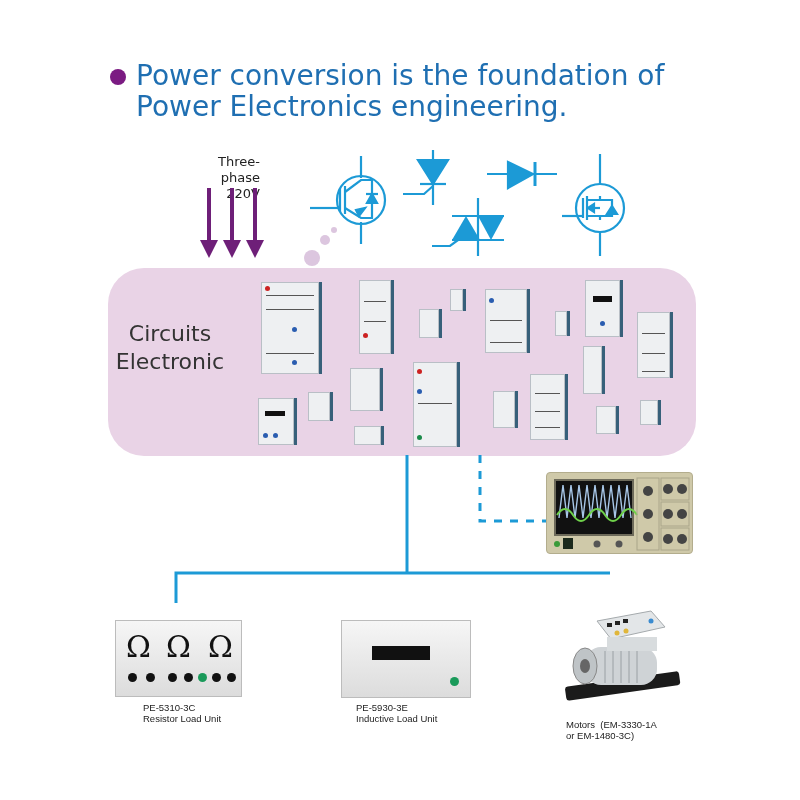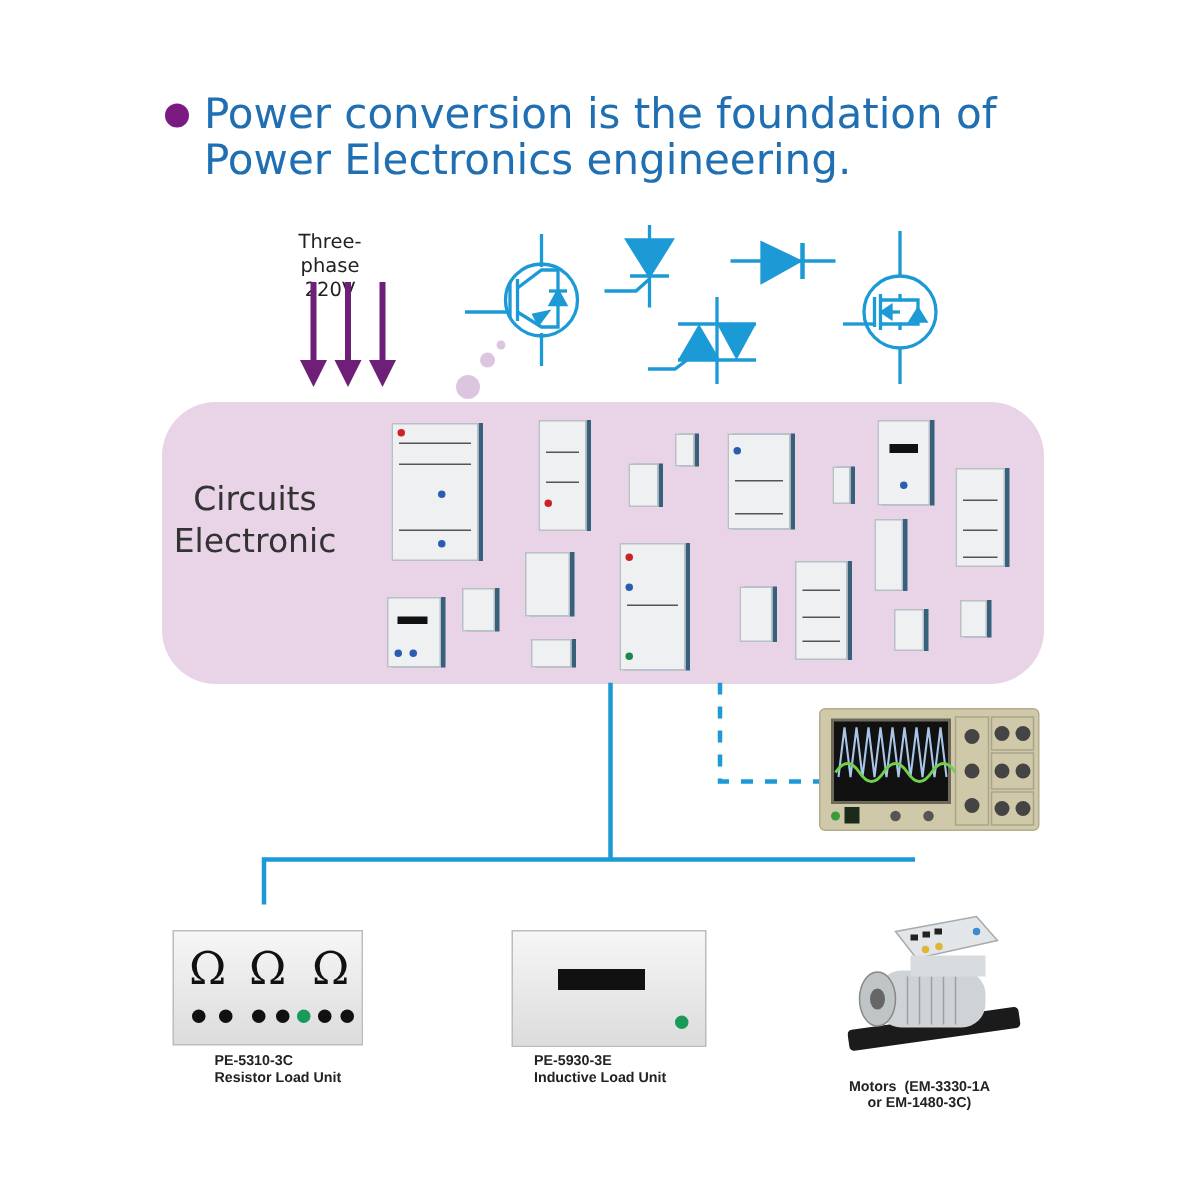--- a/index.html
+++ b/index.html
@@ -4,31 +4,31 @@
 <style>
   html, body { margin: 0; padding: 0; background: #ffffff; }
   body { width: 800px; height: 800px; position: relative; overflow: hidden;
          font-family: "DejaVu Sans", sans-serif; }
   .abs { position: absolute; }
   .headline { left: 110px; top: 60px; width: 600px; color: #1f6fb2;
               font-family: "DejaVu Sans", sans-serif; font-size: 28px; line-height: 31px; }
   .bullet { position: absolute; left: 0; top: 9px; width: 16px; height: 16px;
             border-radius: 50%; background: #7b1b82; }
   .headline .line { display: block; padding-left: 26px; }
-  .supply { left: 180px; top: 154px; width: 80px; text-align: center; font-size: 13px;
+  .supply { left: 180px; top: 154px; width: 80px; text-align: right; font-size: 13px;
             line-height: 16px; color: #222; font-family: "DejaVu Sans", sans-serif; }
   .panel { left: 108px; top: 268px; width: 588px; height: 188px; background: #e9d3e6;
            border-radius: 36px; }
   .panel-label { left: 110px; top: 320px; width: 120px; text-align: center; font-size: 22px;
                  line-height: 28px; color: #333; font-family: "DejaVu Sans", sans-serif; }
   .module { position: absolute; background: #eef0f2; border: 1px solid #b9bfc6;
             box-shadow: 3px 0 0 #37607a; }
   .module .bar { position: absolute; left: 4px; right: 4px; height: 1px; background: #555; }
   .module .dot { position: absolute; width: 5px; height: 5px; border-radius: 50%; background: #222; }
-  .caption { font-family: "Liberation Sans", sans-serif; font-weight: bold; font-size: 9.5px;
+  .caption { font-family: "Liberation Sans", sans-serif; font-weight: normal; font-size: 9.5px;
              line-height: 11px; color: #222; }
   .unit { position: absolute; background: linear-gradient(#f6f6f6, #dcdcdc); border: 1px solid #bcbcbc; }
   .ohm { position: absolute; font-family: "DejaVu Serif", serif; font-size: 30px; color: #111; }
 </style>
 </head>
 <body>
 
 <div class="abs headline">
   <span class="bullet"></span>
   <span class="line">Power conversion is the foundation of</span>
@@ -254,16 +254,16 @@
   <g fill="#222">
       <rect x="42" y="18" width="5" height="4"></rect>
       <rect x="50" y="16" width="5" height="4"></rect>
       <rect x="58" y="14" width="5" height="4"></rect>
     </g>
   <circle cx="52" cy="28" r="2.5" fill="#e0b63a"></circle>
     <circle cx="61" cy="26" r="2.5" fill="#e0b63a"></circle>
   <circle cx="86" cy="16" r="2.5" fill="#3a8bd0"></circle>
   <rect x="42" y="32" width="50" height="14" fill="#d8dcde"></rect>
 </svg>
-<div class="abs caption" style="left:566px;top:719px;text-align:center;">
+<div class="abs caption" style="left:566px;top:719px;">
   <div style="white-space:pre">Motors  (EM-3330-1A</div>
   <div>or EM-1480-3C)</div>
 </div>
 
 </body></html>

